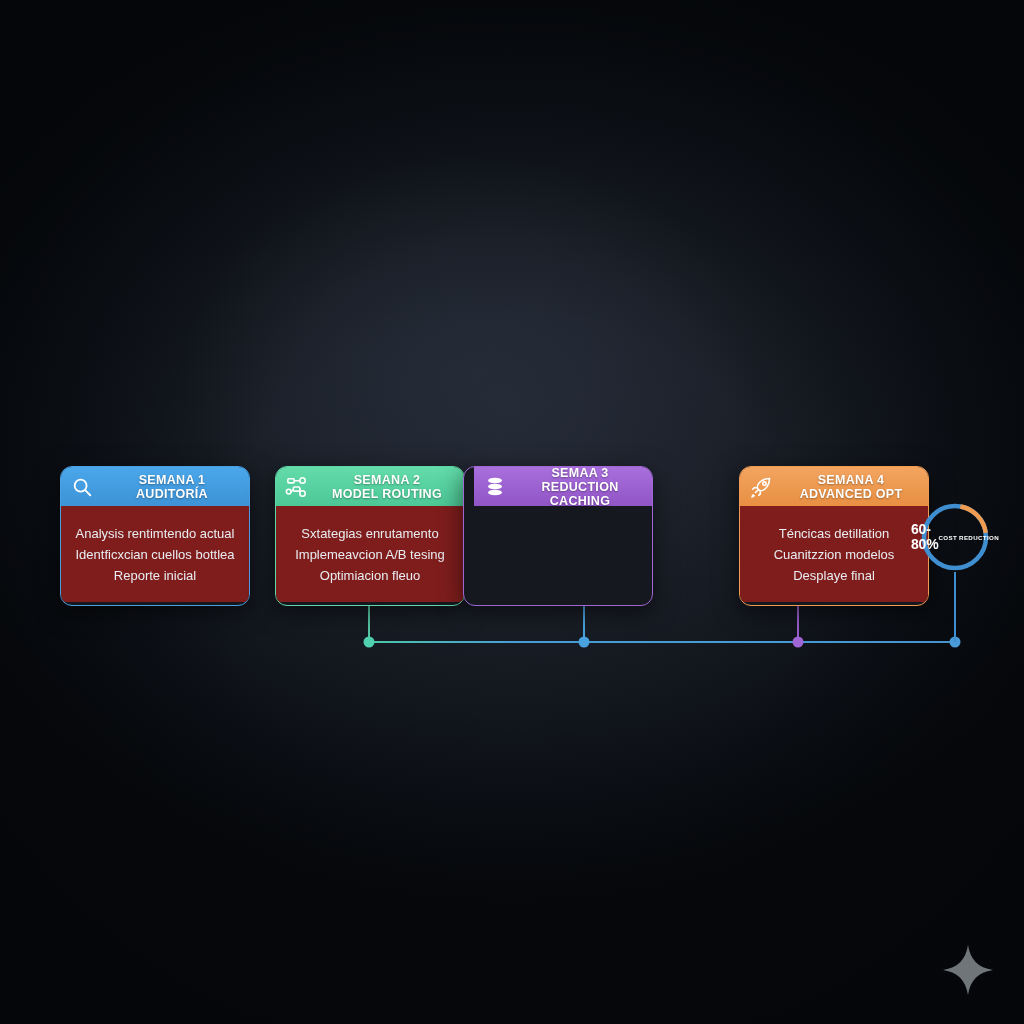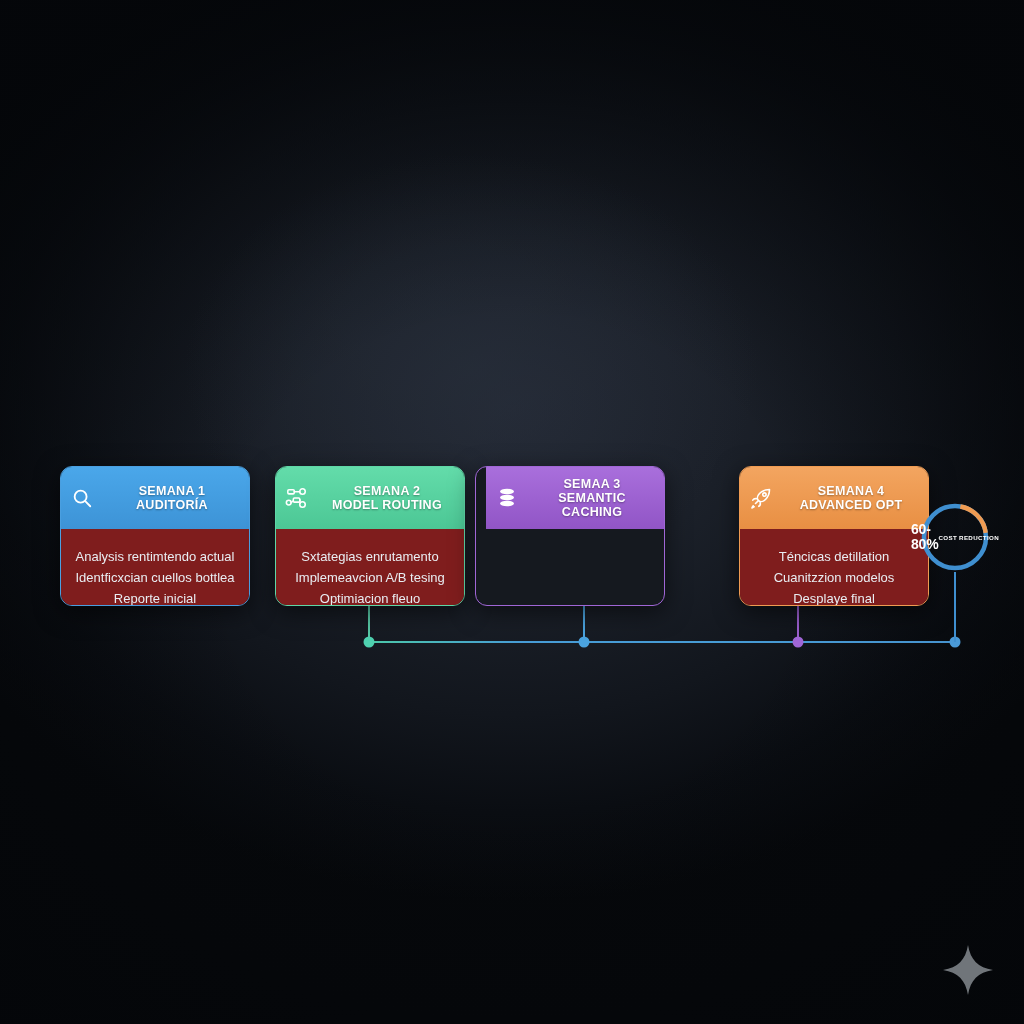--- a/index.html
+++ b/index.html
@@ -60,21 +60,21 @@
     width: 190px;
     height: 140px;
     border-radius: 12px;
     overflow: hidden;
     box-sizing: border-box;
     border: 1px solid rgba(255,255,255,0.18);
     background: #15191f;
     box-shadow: 0 6px 24px rgba(0,0,0,0.55);
   }
   .card-header {
-    height: 62px;
+    height: 39px;
     display: flex;
     align-items: center;
     justify-content: center;
     gap: 8px;
     padding: 0 8px;
     box-sizing: border-box;
   }
   .card-header .hdr-icon {
     flex: 0 0 auto;
     width: 26px;
@@ -110,21 +110,21 @@
     line-height: 19px;
     text-align: center;
     white-space: nowrap;
   }
 
   
   #card-1 { left: 60px;  border-color: #4a9fe0; }
   #card-1 .card-header { background: linear-gradient(180deg, #4aa7ea 0%, #3d93d6 100%); }
   #card-2 { left: 275px; border-color: #5fd7a6; }
   #card-2 .card-header { background: linear-gradient(180deg, #63dcaa 0%, #4cc795 100%); justify-content: flex-end; }
-  #card-3 { left: 475px; border-color: #a066d6; padding-left: 10px; }
+  #card-3 { left: 463px; border-color: #a066d6; padding-left: 10px; }
   #card-3 .card-header { background: linear-gradient(180deg, #a96fdc 0%, #9155c6 100%); }
   #card-4 { left: 739px; border-color: #ef9b52; }
   #card-4 .card-header { background: linear-gradient(180deg, #f3a560 0%, #e88f43 100%); }
 
   
   .metric-ring {
     position: absolute;
     left: 920px;
     top: 502px;
     width: 70px;
@@ -245,21 +245,21 @@
     <div class="card-header">
       <span class="hdr-icon">
         <svg width="22" height="24" viewBox="0 0 22 24" fill="none" stroke="#ffffff" stroke-width="1.8">
           <ellipse cx="11" cy="5.5" rx="7" ry="2.8" fill="#ffffff" stroke="none"></ellipse>
           <ellipse cx="11" cy="11.5" rx="7" ry="2.8" fill="#ffffff" stroke="none"></ellipse>
           <ellipse cx="11" cy="17.5" rx="7" ry="2.8" fill="#ffffff" stroke="none"></ellipse>
         </svg>
       </span>
       <span class="hdr-text">
         <span>SEMAA 3</span><br>
-        <span>SEMANTIC CACHING</span>
+        <span>REDUCTION CACHING</span>
       </span>
     </div>
   </div>
 
   <div class="card" id="card-4">
     <div class="card-header">
       <span class="hdr-icon">
         <svg width="24" height="24" viewBox="0 0 24 24" fill="none" stroke="#ffffff" stroke-width="1.6" stroke-linecap="round" stroke-linejoin="round">
           <path d="M9.5 14.5C8 13 8 10 10.5 7.5C13.5 4.5 18 3.5 20.5 3.5C20.5 6 19.5 10.5 16.5 13.5C14 16 11 16 9.5 14.5Z"></path>
           <circle cx="15.4" cy="8.6" r="1.7"></circle>

